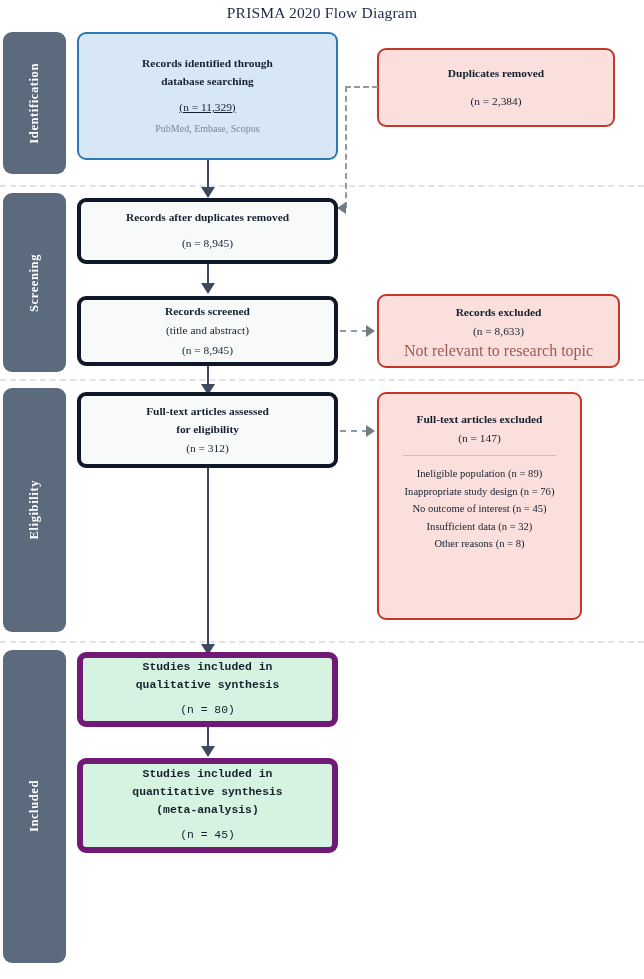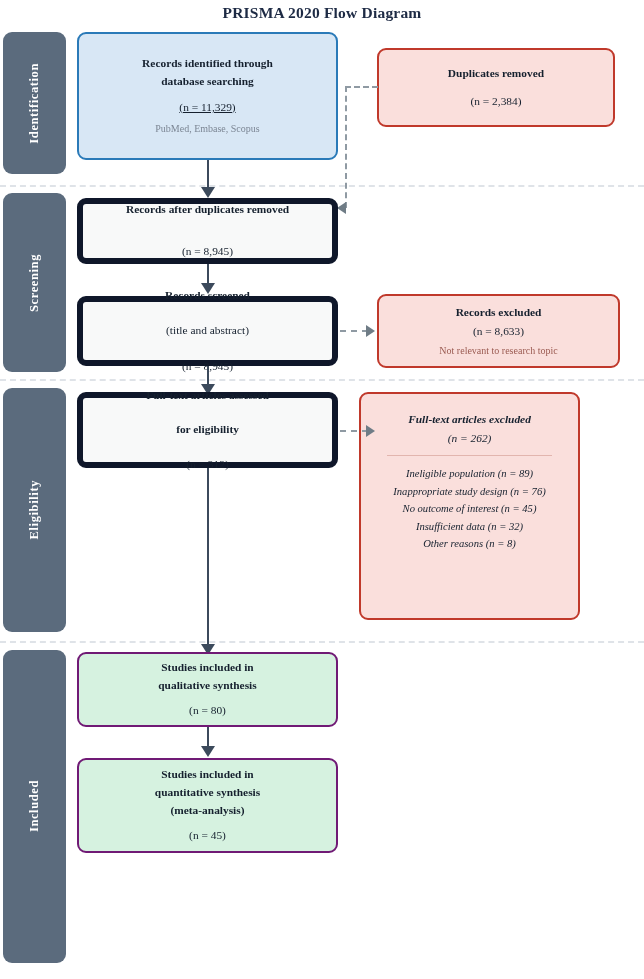--- a/index.html
+++ b/index.html
@@ -21,21 +21,21 @@
   }
 
   
   .diagram-title {
     position: absolute;
     left: 0;
     top: 4px;
     width: 644px;
     text-align: center;
     font-size: 15.5px;
-    font-weight: bold;
+    font-weight: normal;
     color: #1d2a44;
     letter-spacing: 0.2px;
   }
 
   
   .stage-band {
     position: absolute;
     left: 3px;
     width: 63px;
     background: #5b6b7d;
@@ -93,35 +93,35 @@
   }
 
   
   .box-blue {
     background: #d8e7f5;
     border: 2px solid #2a7ab8;
   }
   
   .box-neutral {
     background: #f8f9f9;
-    border: 6px solid #0f172a;
-    gap: 16px;
+    border: 4px solid #0f172a;
   }
   
   .box-red {
     background: #fadfdc;
     border: 2px solid #c0392b;
   }
   .box-red .line.head { color: #15202e; }
   .box-red .line.count { color: #15202e; }
-  .box-red .line.note { color: #9b5b52; font-size: 10px; }
+  .box-red .line.note { color: #9b5b52; font-size: 16px; }
   
   .box-green {
     background: #d6f2e0;
-    border: 2px solid #701a75;
+    border: 6px solid #701a75;
+    font-family: Liberation Mono, monospace;
   }
 
   
   .reasons {
     width: 100%;
     margin-top: 2px;
   }
   .reasons-divider {
     width: 84%;
     height: 1px;
@@ -251,23 +251,23 @@
 
   <div class="v-line" style="left:207px; top:366px; height:26px;"></div>
   <div class="arrow-down" style="left:201px; top:384px;"></div>
 
   <div class="flow-box box-neutral" style="left:77px; top:392px; width:261px; height:76px;align-items:center;">
     <span class="line head">Full-text articles assessed</span>
     <span class="line head">for eligibility</span>
     <span class="line count" style="">(n = 312)</span>
   </div>
 
-  <div class="flow-box box-red" style="left:359px; top:392px; width:221px; height:228px; justify-content:flex-start; padding-top:16px;font-style:italic;">
+  <div class="flow-box box-red" style="left:377px; top:392px; width:205px; height:228px; justify-content:flex-start; padding-top:16px;">
     <span class="line head">Full-text articles excluded</span>
-    <span class="line count">(n = 262)</span>
+    <span class="line count">(n = 147)</span>
     <div class="reasons-divider"></div>
     <div class="reasons">
       <div class="reason-item">Ineligible population (n = 89)</div>
       <div class="reason-item">Inappropriate study design (n = 76)</div>
       <div class="reason-item">No outcome of interest (n = 45)</div>
       <div class="reason-item">Insufficient data (n = 32)</div>
       <div class="reason-item">Other reasons (n = 8)</div>
     </div>
   </div>
 

